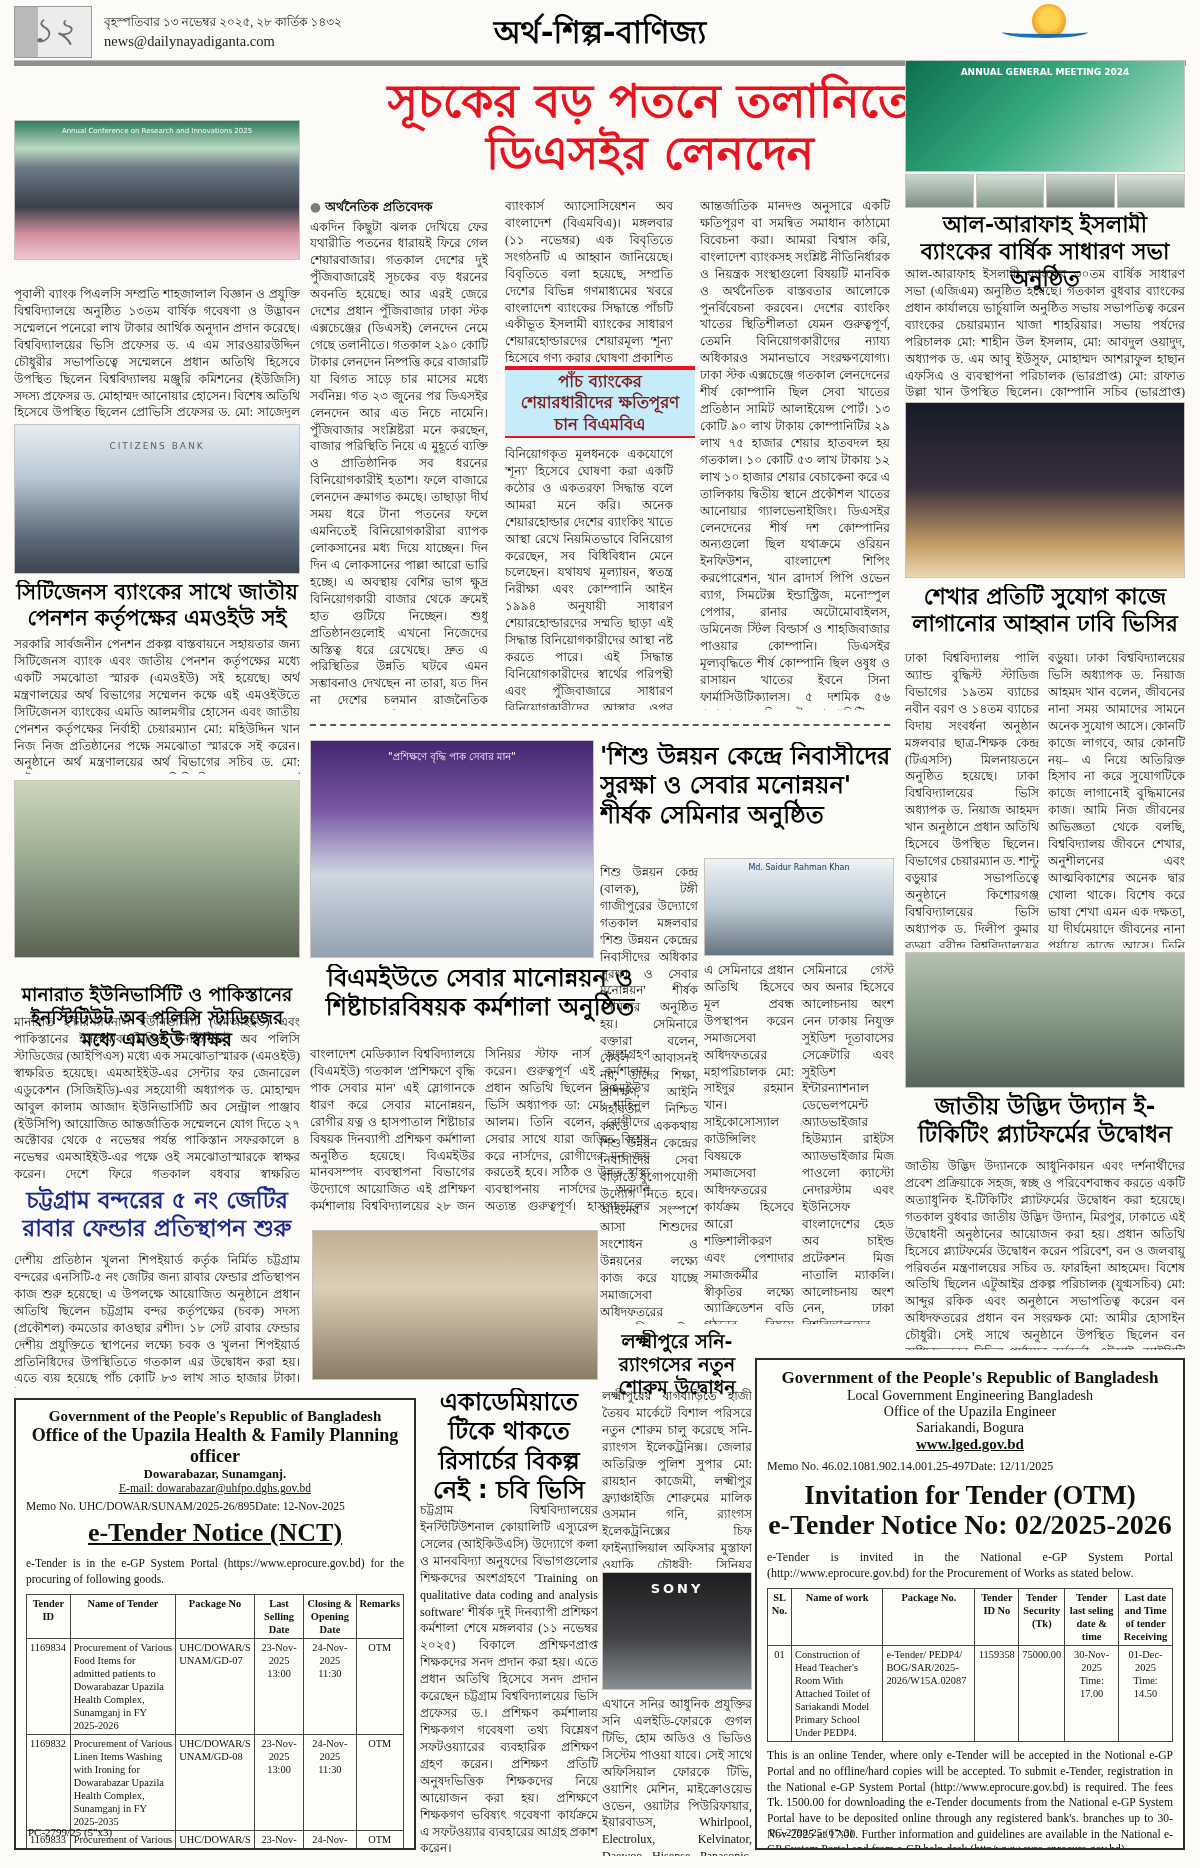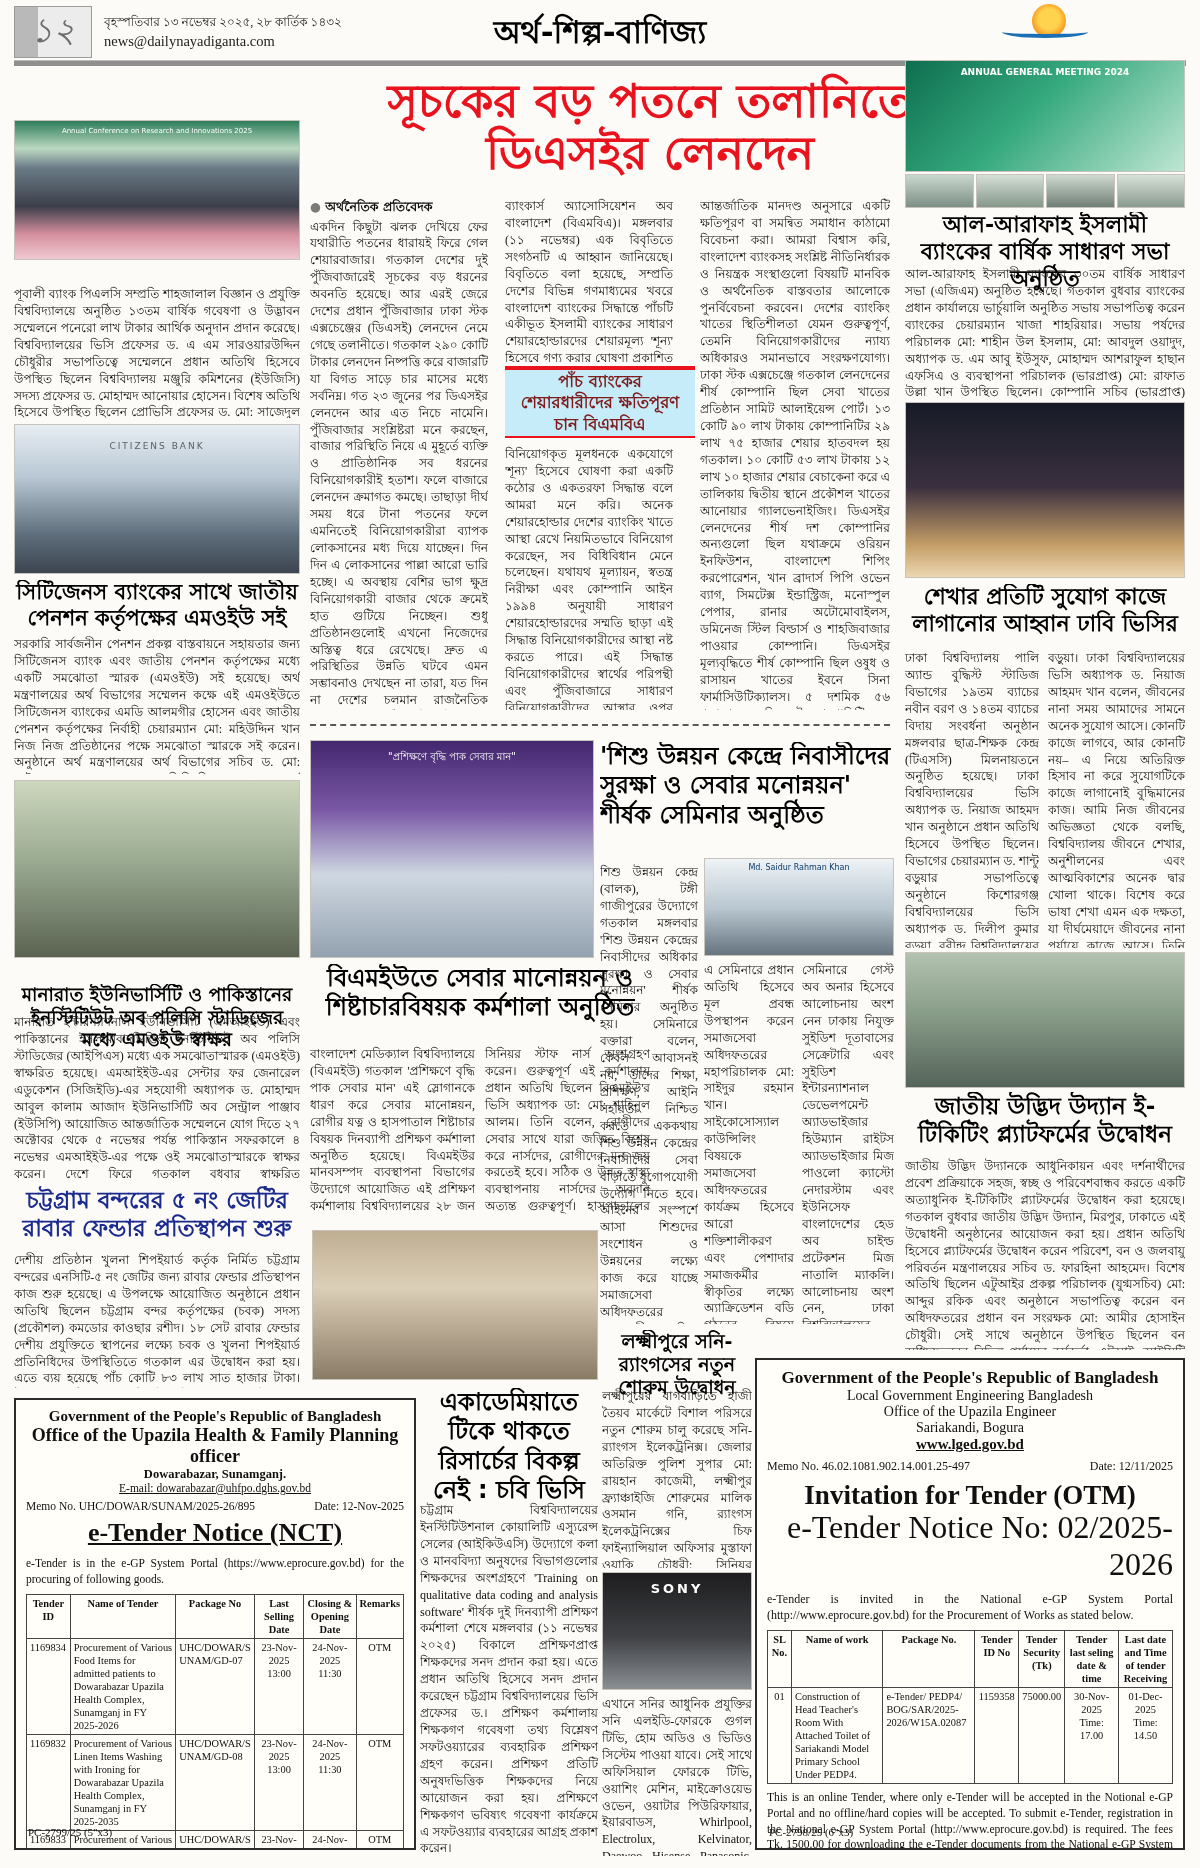--- a/index.html
+++ b/index.html
@@ -46,23 +46,23 @@
   .bluebox{position:absolute;background:#c6ecf9;border-top:4px solid #e8131d;border-bottom:2px solid #e8131d;
            display:flex;align-items:center;justify-content:center;text-align:center;
            font-family:"DejaVu Sans",sans-serif;font-weight:bold;font-size:16.5px;line-height:1.3;color:#7f1d1d;padding:4px 6px;}
   
   .tbox{position:absolute;border:2px solid #2b2b2b;background:#fffef9;padding:8px 10px;font-family:"Liberation Serif",serif;color:#101010;overflow:hidden;}
   .tc{text-align:center;}
   .tbox .g1{font-weight:bold;font-size:15px;}
   .tbox .g2{font-weight:bold;font-size:18px;}
   .tbox .g3{font-weight:bold;font-size:12.5px;}
   .tbox .g4{font-size:11.5px;text-decoration:underline;}
-  .memo-row{display:flex;justify-content:space-between;font-size:11.5px;margin-top:6px;}
+  .memo-row{display:flex;font-size:11.5px;margin-top:6px;}
   .t-title{font-weight:bold;text-decoration:underline;font-size:26px;text-align:center;margin:6px 0 8px;}
-  .t-title2{font-weight:normal;font-size:32px;text-align:right;margin:-2px 0 8px;}
+  .t-title2{font-weight:bold;font-size:28px;text-align:center;margin:-2px 0 8px;}
   .t-intro{font-size:11.5px;text-align:justify;line-height:1.35;}
   table.tt{border-collapse:collapse;width:100%;margin-top:7px;font-size:10.4px;line-height:1.25;}
   table.tt th,table.tt td{border:1px solid #444;padding:2px 3px;vertical-align:top;}
   table.tt th{font-weight:bold;text-align:center;}
   .pcnum{position:absolute;left:12px;bottom:10px;font-size:11px;}
 </style>
 </head>
 <body>
 
 <div id="page">

